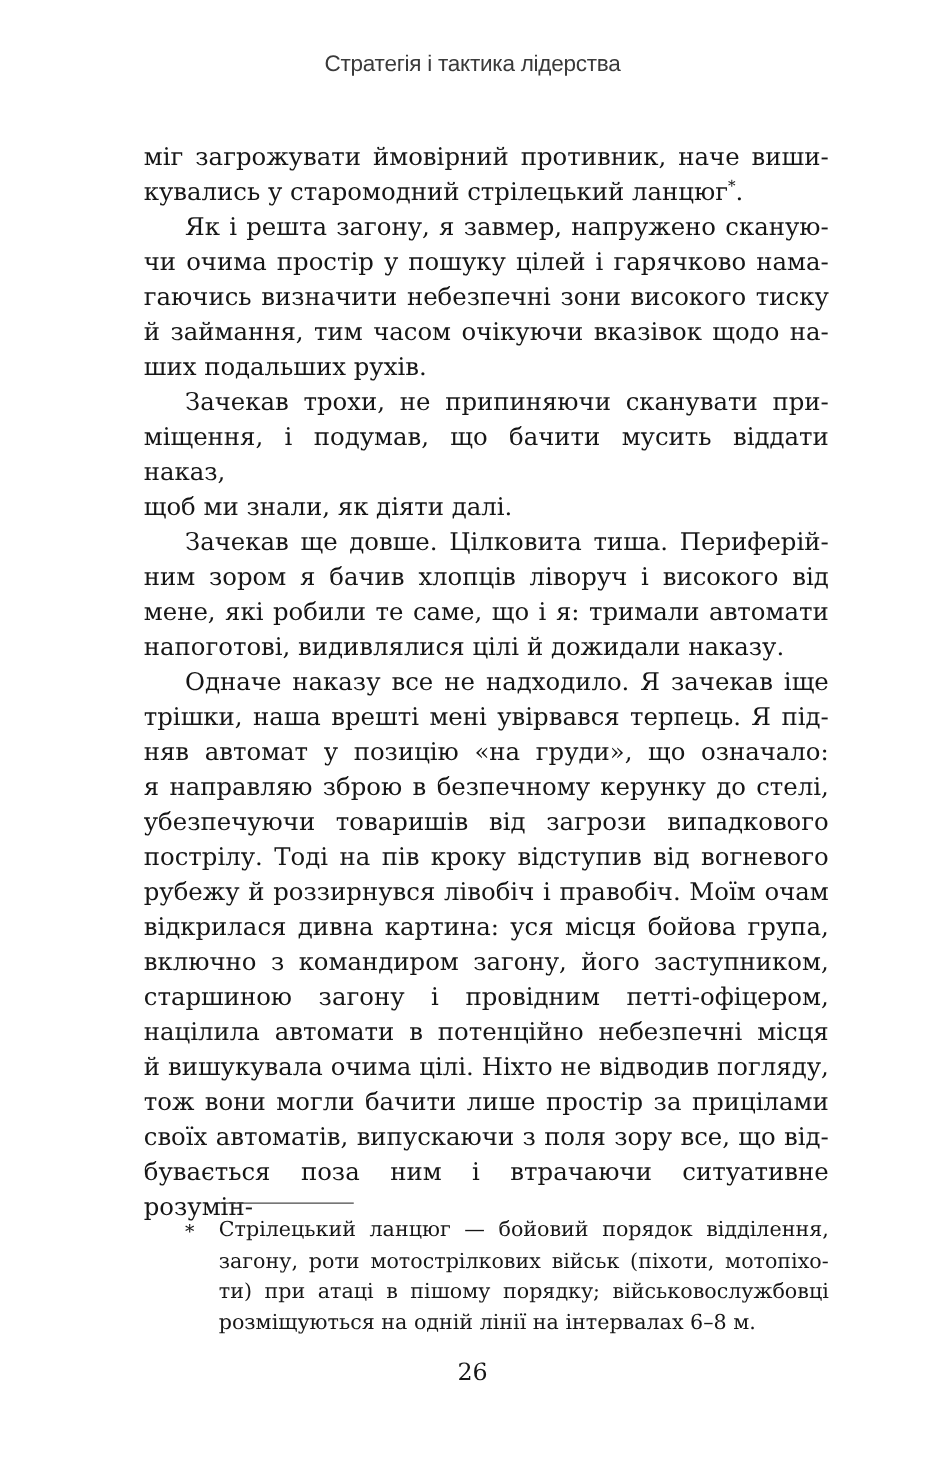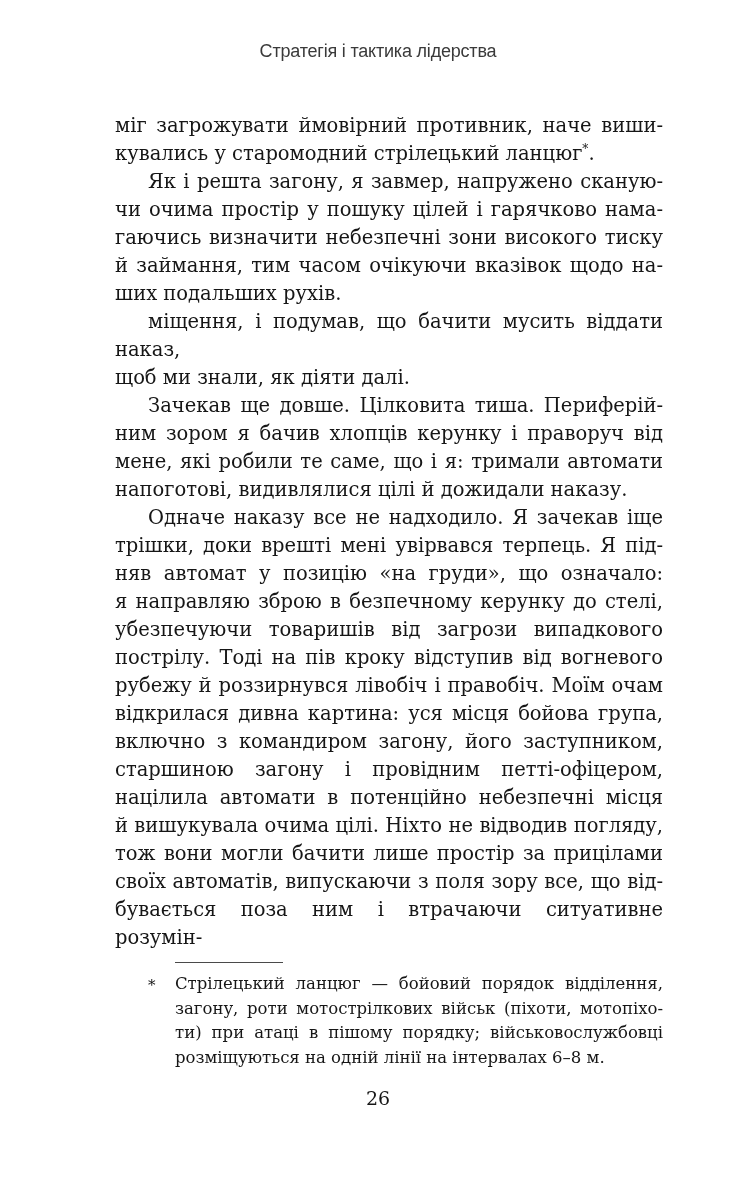--- a/index.html
+++ b/index.html
@@ -61,32 +61,33 @@
         <div class="line endline">кувались у старомодний стрілецький ланцюг<sup class="fnref">*</sup>.</div>
       </div>
       <div class="para indent">
         <div class="line">Як і решта загону, я завмер, напружено сканую-</div>
         <div class="line">чи очима простір у пошуку цілей і гарячково нама-</div>
         <div class="line">гаючись визначити небезпечні зони високого тиску</div>
         <div class="line">й займання, тим часом очікуючи вказівок щодо на-</div>
         <div class="line endline">ших подальших рухів.</div>
       </div>
       <div class="para indent">
+        <div class="line">Зачекав трохи, не припиняючи сканувати при-</div>
         <div class="line">міщення, і подумав, що бачити мусить віддати наказ,</div>
         <div class="line endline">щоб ми знали, як діяти далі.</div>
       </div>
       <div class="para indent">
         <div class="line">Зачекав ще довше. Цілковита тиша. Периферій-</div>
-        <div class="line">ним зором я бачив хлопців керунку і праворуч від</div>
+        <div class="line">ним зором я бачив хлопців ліворуч і високого від</div>
         <div class="line">мене, які робили те саме, що і я: тримали автомати</div>
         <div class="line endline">напоготові, видивлялися цілі й дожидали наказу.</div>
       </div>
       <div class="para indent">
         <div class="line">Одначе наказу все не надходило. Я зачекав іще</div>
-        <div class="line">трішки, доки врешті мені увірвався терпець. Я під-</div>
+        <div class="line">трішки, наша врешті мені увірвався терпець. Я під-</div>
         <div class="line">няв автомат у позицію «на груди», що означало:</div>
         <div class="line">я направляю зброю в безпечному керунку до стелі,</div>
         <div class="line">убезпечуючи товаришів від загрози випадкового</div>
         <div class="line">пострілу. Тоді на пів кроку відступив від вогневого</div>
         <div class="line">рубежу й роззирнувся лівобіч і правобіч. Моїм очам</div>
         <div class="line">відкрилася дивна картина: уся місця бойова група,</div>
         <div class="line">включно з командиром загону, його заступником,</div>
         <div class="line">старшиною загону і провідним петті-офіцером,</div>
         <div class="line">націлила автомати в потенційно небезпечні місця</div>
         <div class="line">й вишукувала очима цілі. Ніхто не відводив погляду,</div>

